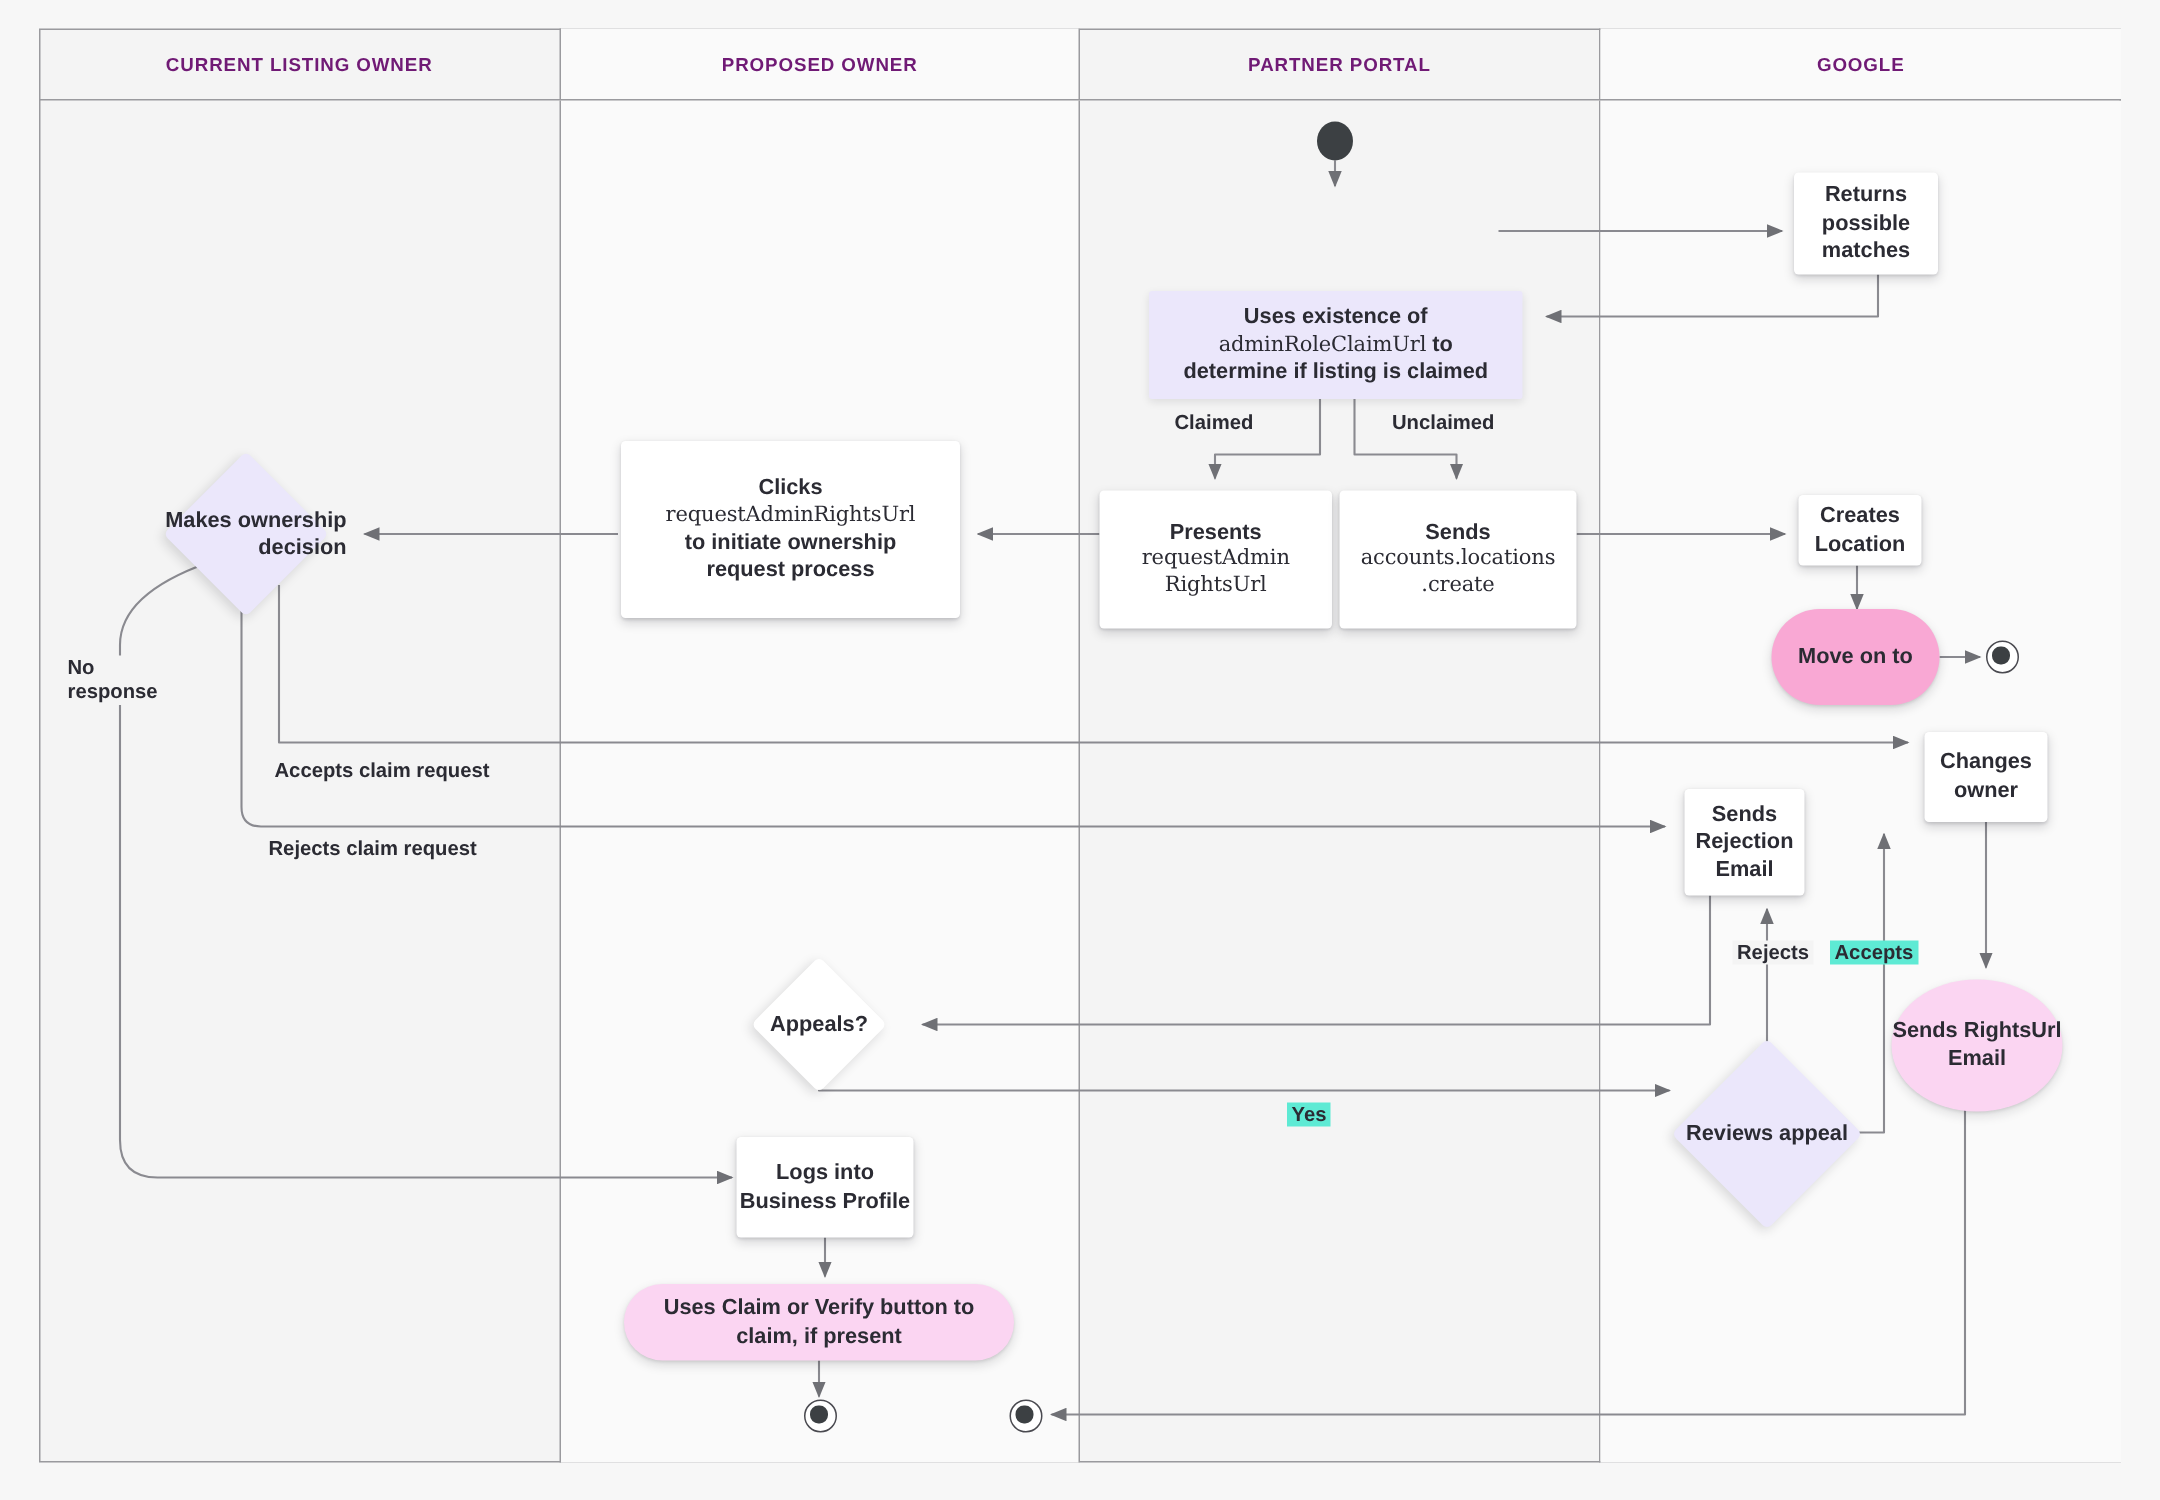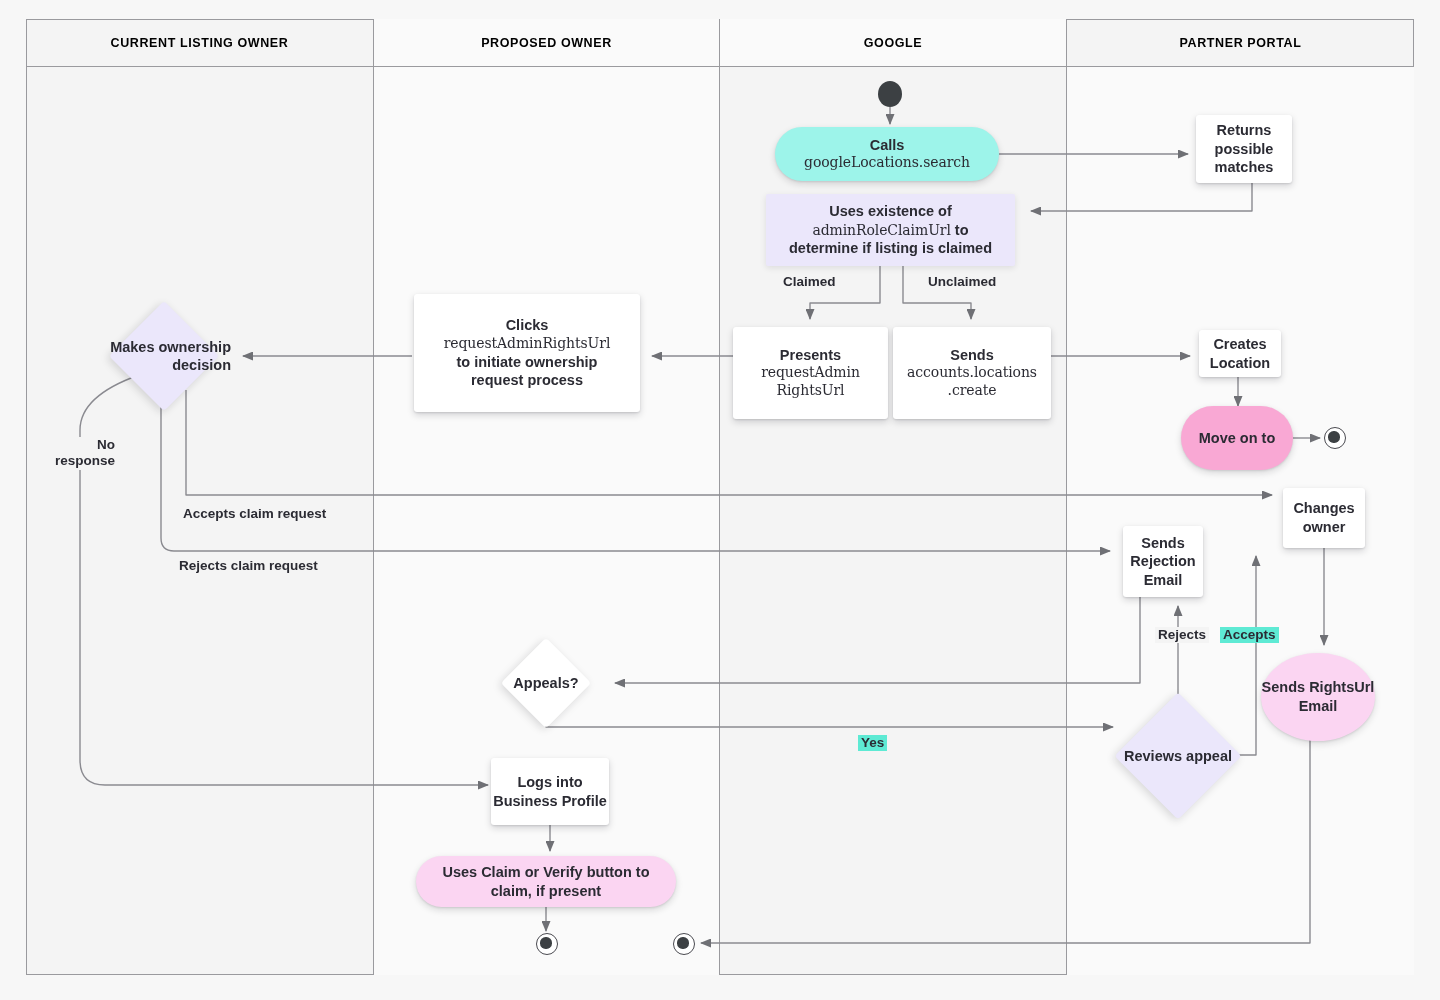--- a/index.html
+++ b/index.html
@@ -17,21 +17,21 @@
     position:absolute;left:26px;top:19px;width:1388px;height:956px;
     border:1.4px solid #9a9a9e;box-sizing:border-box;background:#f4f4f4;
   }
   .lane-header-row{
     position:absolute;left:26px;top:19px;width:1388px;height:48px;
     border-bottom:1.4px solid #9a9a9e;box-sizing:border-box;
     display:flex;
   }
   .lane-head{
     flex:0 0 auto;height:100%;display:flex;align-items:center;justify-content:center;
-    font-size:12.5px;font-weight:700;letter-spacing:.6px;color:#000000;
+    font-size:12.5px;font-weight:700;letter-spacing:.6px;color:#701a75;
     border-right:1.4px solid #9a9a9e;box-sizing:border-box;text-transform:uppercase;
   }
   .lane-head:last-child{border-right:none;}
   .lane-col{
     position:absolute;top:67px;height:908px;box-sizing:border-box;
     border-right:1.4px solid #9a9a9e;
   }
   .lane-col.last{border-right:none;}
   .lane-col.alt{background:#fafafa;}
   .lane-head.alt{background:#fafafa;}
@@ -86,42 +86,42 @@
     box-sizing:border-box;
   }
   .end-dot::after{
     content:"";position:absolute;left:3.4px;top:3.4px;width:11.2px;height:11.2px;
     border-radius:50%;background:#3c4043;
   }
 
   
   .elabel{
     position:absolute;font-size:13.5px;font-weight:700;color:#2b2b33;
-    background:#f4f4f4;padding:0 3px;line-height:1.22;text-align:right;z-index:7;
+    background:#f4f4f4;padding:0 3px;line-height:1.22;text-align:left;z-index:7;
     white-space:pre-line;
   }
   .elabel.onwhite{background:#5eead4;}
 </style>
 </head>
 <body>
 
 <div id="stage">
 
   <div class="lane-frame"></div>
 
   <div class="lane-col" style="left:26px;   width:348px;"></div>
   <div class="lane-col alt" style="left:374px;  width:346px;"></div>
   <div class="lane-col" style="left:720px;  width:347px;"></div>
   <div class="lane-col alt last" style="left:1067px; width:347px;"></div>
 
   <div class="lane-header-row">
     <div class="lane-head" style="width:348px;">CURRENT LISTING OWNER</div>
     <div class="lane-head alt" style="width:346px;">PROPOSED OWNER</div>
+    <div class="lane-head" style="width:347px;">PARTNER PORTAL</div>
     <div class="lane-head alt" style="width:347px;">GOOGLE</div>
-    <div class="lane-head" style="width:347px;">PARTNER PORTAL</div>
   </div>
 
   <svg class="wires" viewBox="0 0 1440 1000">
     <defs>
       <marker id="ah" markerWidth="11" markerHeight="9" refX="10" refY="4.5" orient="auto" markerUnits="userSpaceOnUse">
         <path d="M0,0 L11,4.5 L0,9 z" fill="#6f7075"></path>
       </marker>
     </defs>
     <g fill="none" stroke="#8a8a90" stroke-width="1.4" stroke-linejoin="round">
 
@@ -166,26 +166,20 @@
 
       <path d="M546,907 L546,931" marker-end="url(#ah)"></path>
     </g>
   </svg>
 
   <div class="start-dot" style="left:878px;top:81px;"></div>
   <div class="end-dot" style="left:1324px;top:427px;"></div>
   <div class="end-dot" style="left:536px;top:933px;"></div>
   <div class="end-dot" style="left:673px;top:933px;"></div>
 
-  <div class="node pill" style="left:775px;top:127px;width:224px;height:54px;background:#9df4ea;">
-    <div>
-      <span class="t">Calls</span>
-      <span class="t mono" style="font-size:14px">googleLocations.search</span>
-    </div>
-  </div>
 
   <div class="node rect" style="left:1196px;top:115px;width:96px;height:68px;">
     <span>Returns possible matches</span>
   </div>
 
   <div class="node plate" style="left:766px;top:194px;width:249px;height:72px;background:#ebe7fb;">
     <div>
       <span class="t">Uses existence of</span>
       <span class="t"><span class="mono" style="font-size:14px">adminRoleClaimUrl</span><span> to</span></span>
       <span class="t">determine if listing is claimed</span>

